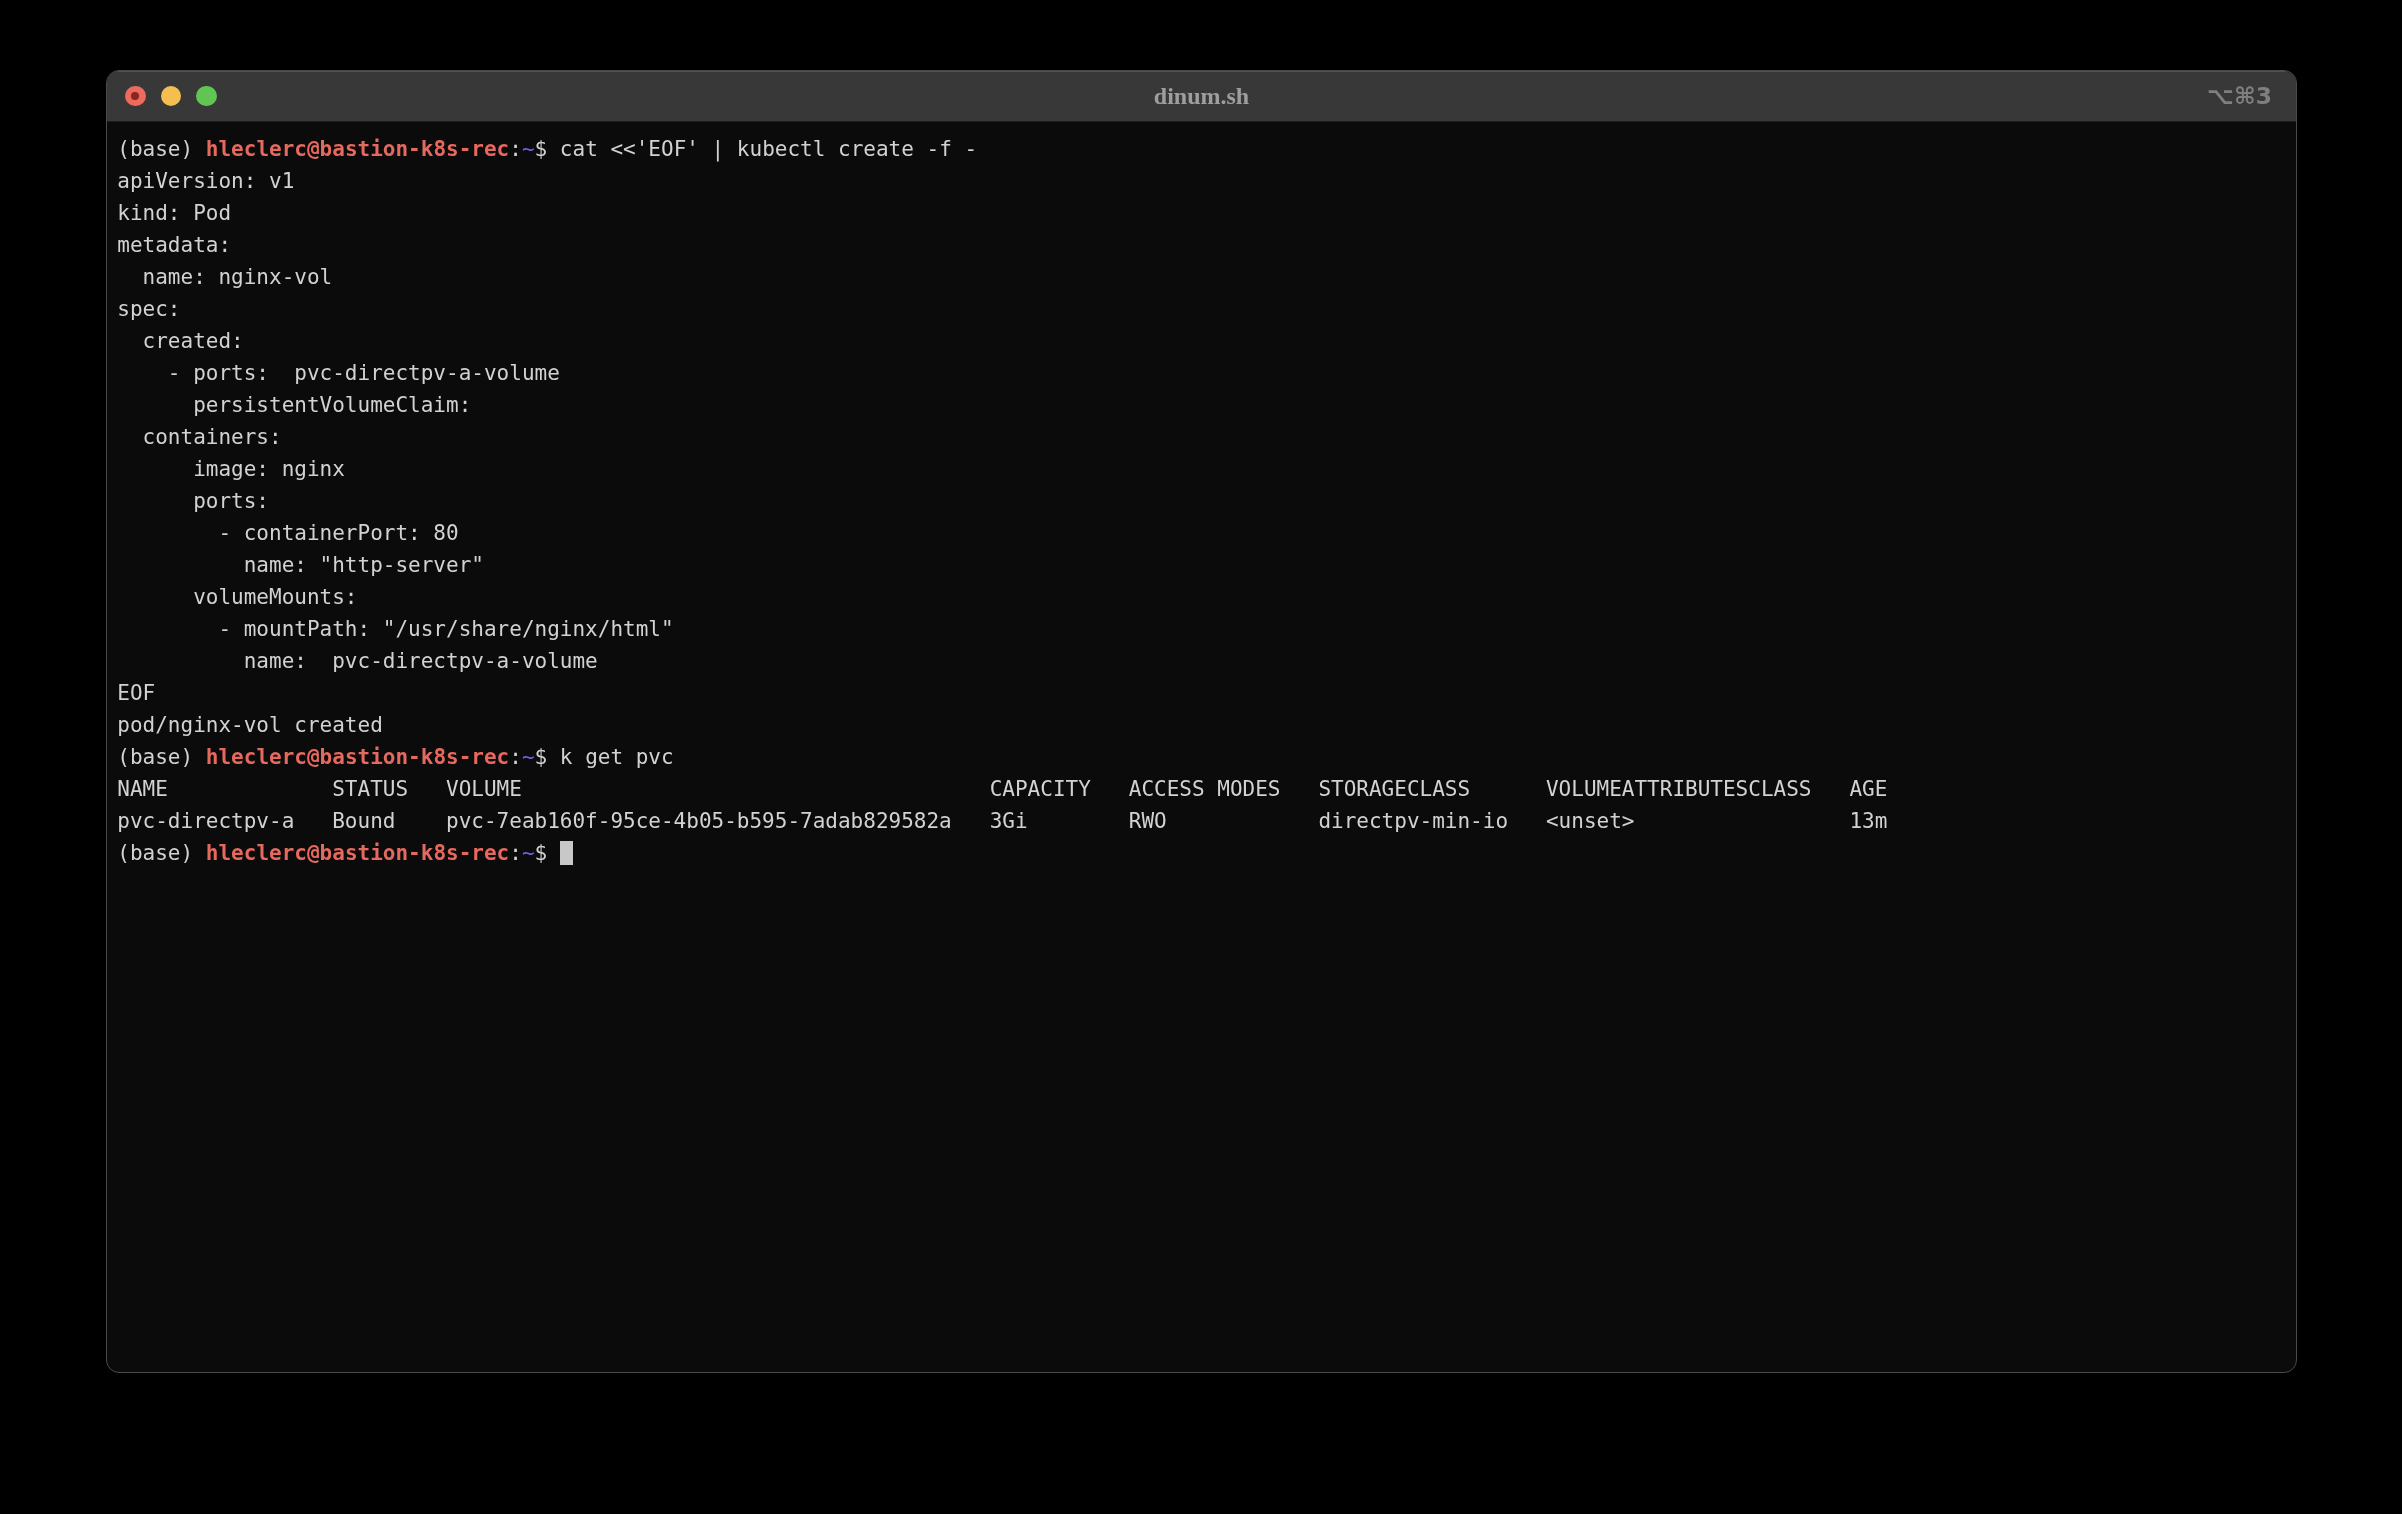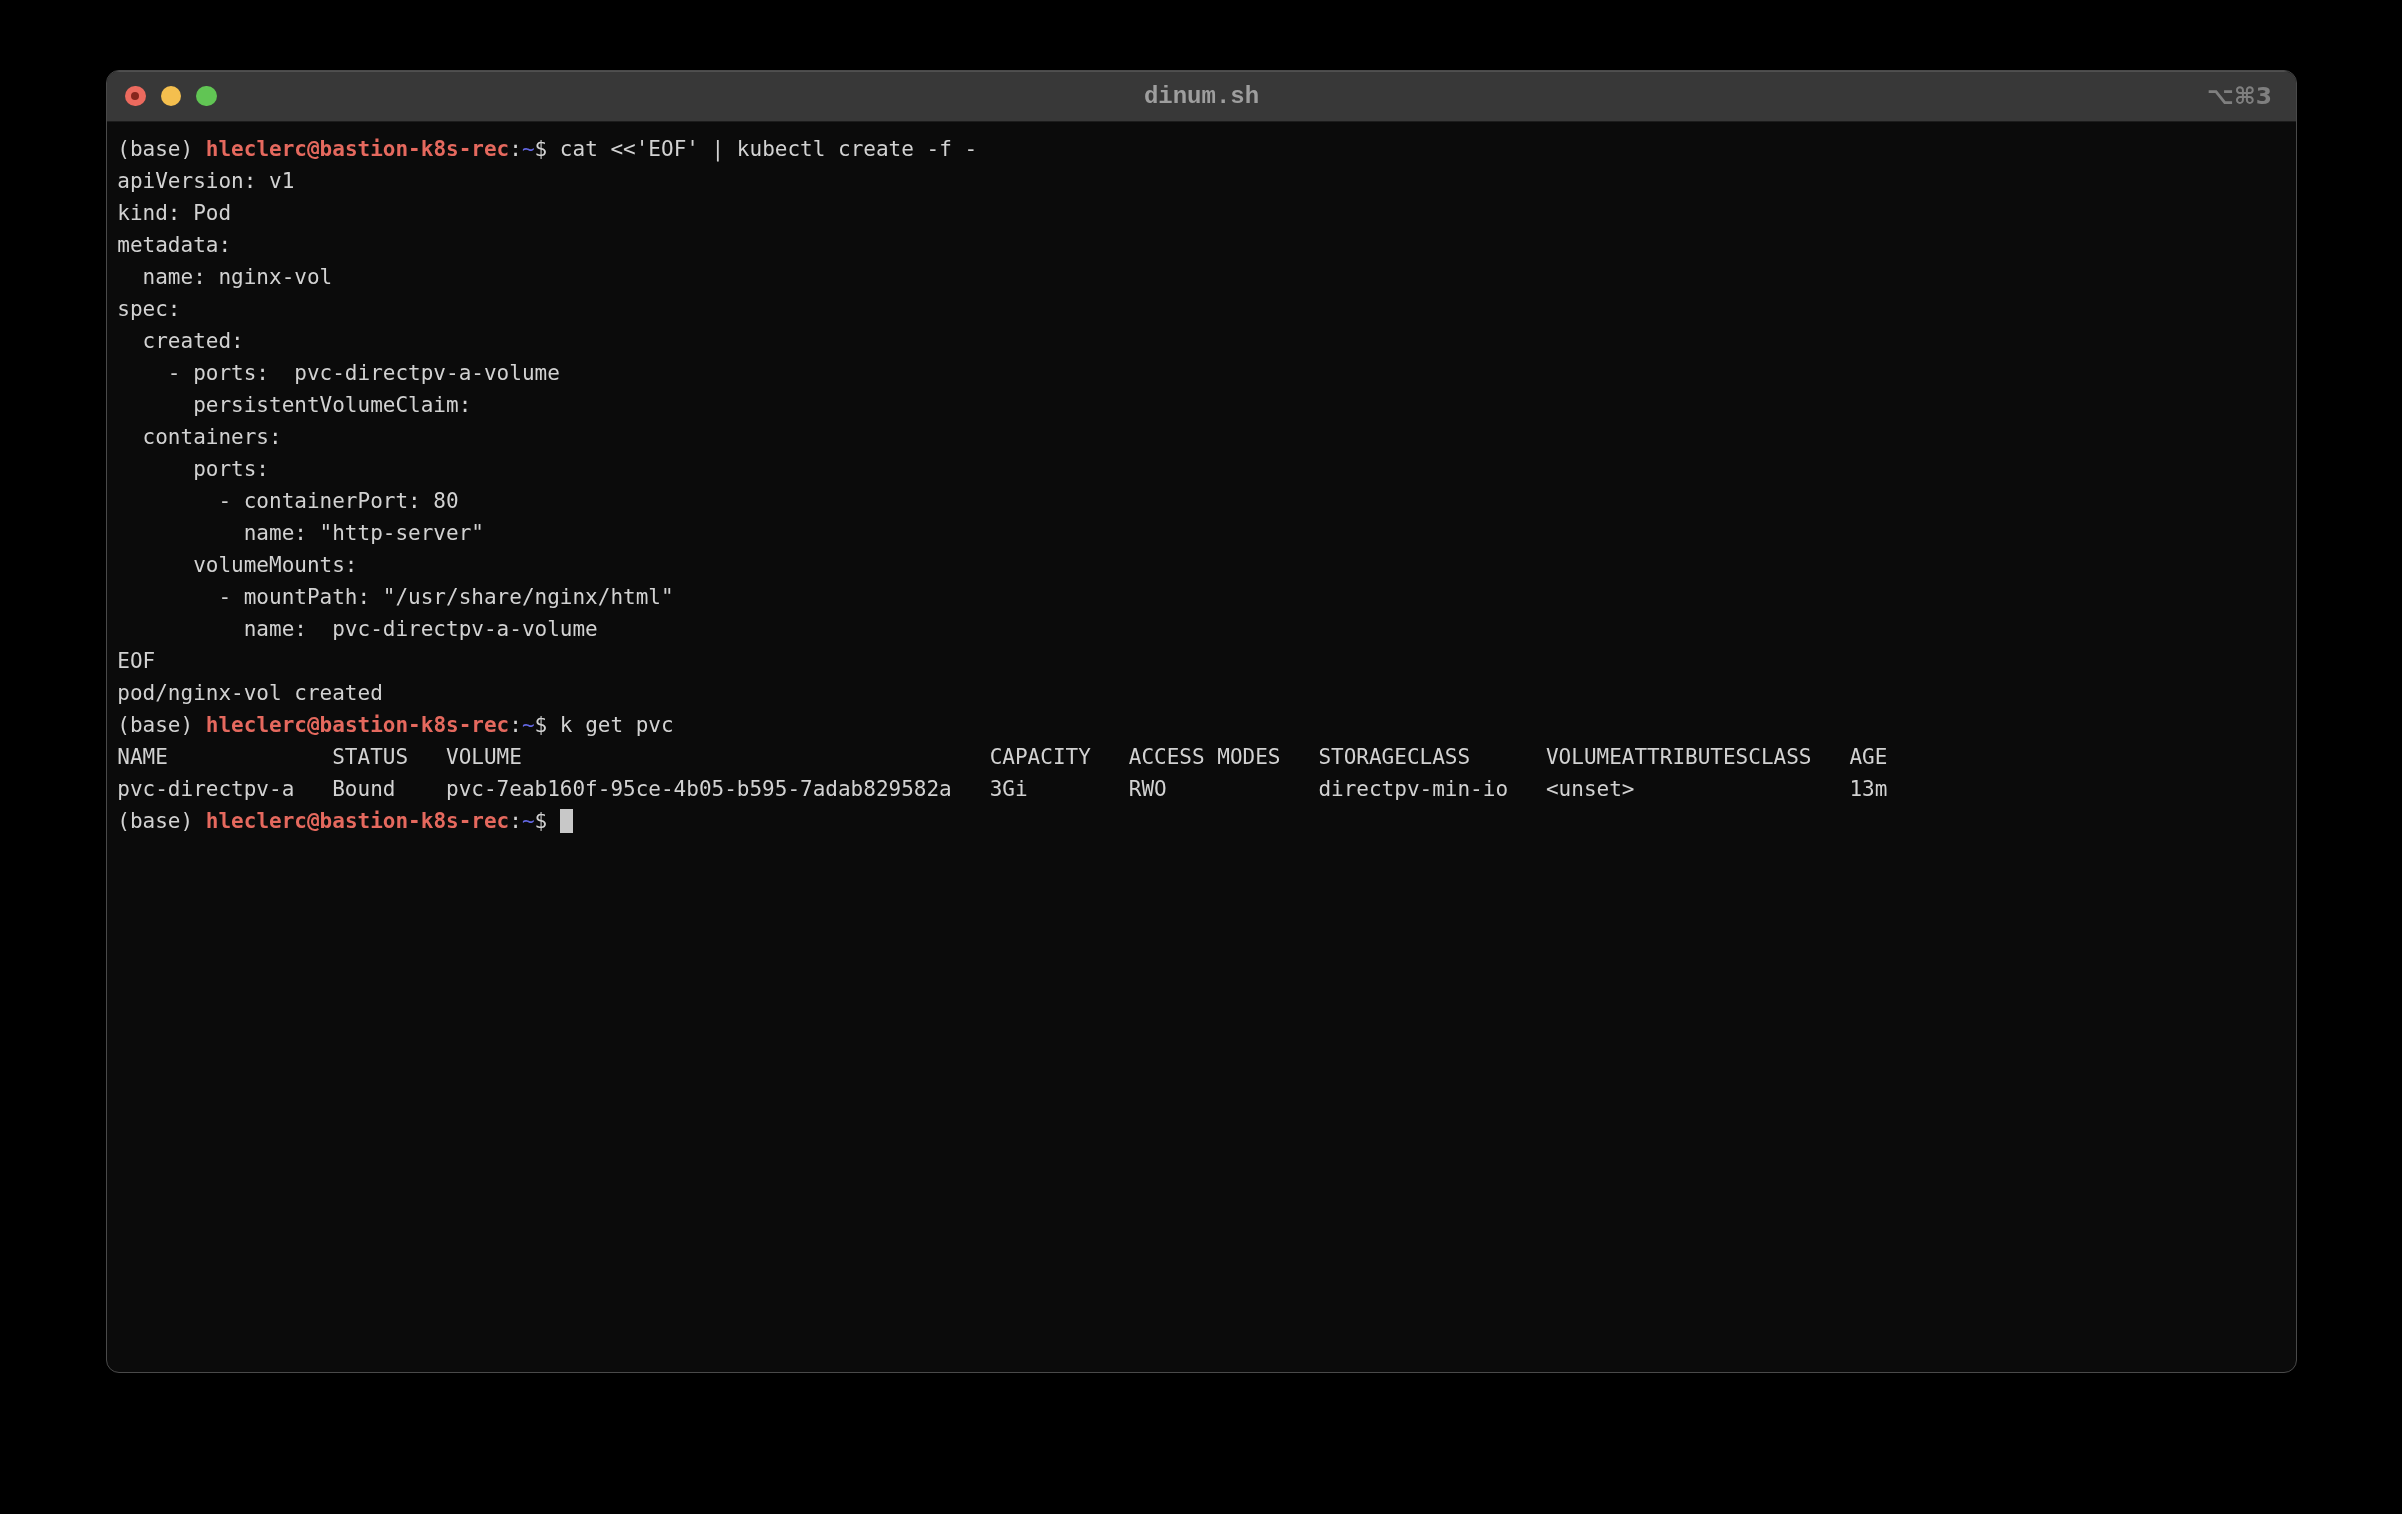--- a/index.html
+++ b/index.html
@@ -57,21 +57,21 @@
     width: 8.4px;
     height: 8.4px;
     border-radius: 50%;
     background: var(--traffic-red-dot, #86261d);
   }
   .title {
     position: absolute;
     left: 0;
     right: 0;
     text-align: center;
-    font-family: Liberation Mono, monospace;
+    font-family: Liberation Serif, serif;
     font-weight: bold;
     font-size: 24px;
     color: #9e9e9e;
     pointer-events: none;
   }
   .shortcut {
     position: absolute;
     right: 24px;
     font-family: "DejaVu Sans", sans-serif;
     font-weight: bold;
@@ -119,20 +119,21 @@
       <div class="line"><span>(base) </span><span class="user">hleclerc@bastion-k8s-rec</span><span>:</span><span class="home">~</span><span>$ </span><span>cat &lt;&lt;'EOF' | kubectl create -f -</span></div>
       <div class="line"><span>apiVersion: v1</span></div>
       <div class="line"><span>kind: Pod</span></div>
       <div class="line"><span>metadata:</span></div>
       <div class="line"><span>  name: nginx-vol</span></div>
       <div class="line"><span>spec:</span></div>
       <div class="line"><span>  created:</span></div>
       <div class="line"><span>    - ports:  pvc-directpv-a-volume</span></div>
       <div class="line"><span>      persistentVolumeClaim:</span></div>
       <div class="line"><span>  containers:</span></div>
+      <div class="line"><span>      image: nginx</span></div>
       <div class="line"><span>      ports:</span></div>
       <div class="line"><span>        - containerPort: 80</span></div>
       <div class="line"><span>          name: "http-server"</span></div>
       <div class="line"><span>      volumeMounts:</span></div>
       <div class="line"><span>        - mountPath: "/usr/share/nginx/html"</span></div>
       <div class="line"><span>          name:  pvc-directpv-a-volume</span></div>
       <div class="line"><span>EOF</span></div>
       <div class="line"><span>pod/nginx-vol created</span></div>
       <div class="line"><span>(base) </span><span class="user">hleclerc@bastion-k8s-rec</span><span>:</span><span class="home">~</span><span>$ </span><span>k get pvc</span></div>
       <div class="line"><span>NAME             STATUS   VOLUME                                     CAPACITY   ACCESS MODES   STORAGECLASS      VOLUMEATTRIBUTESCLASS   AGE</span></div>

